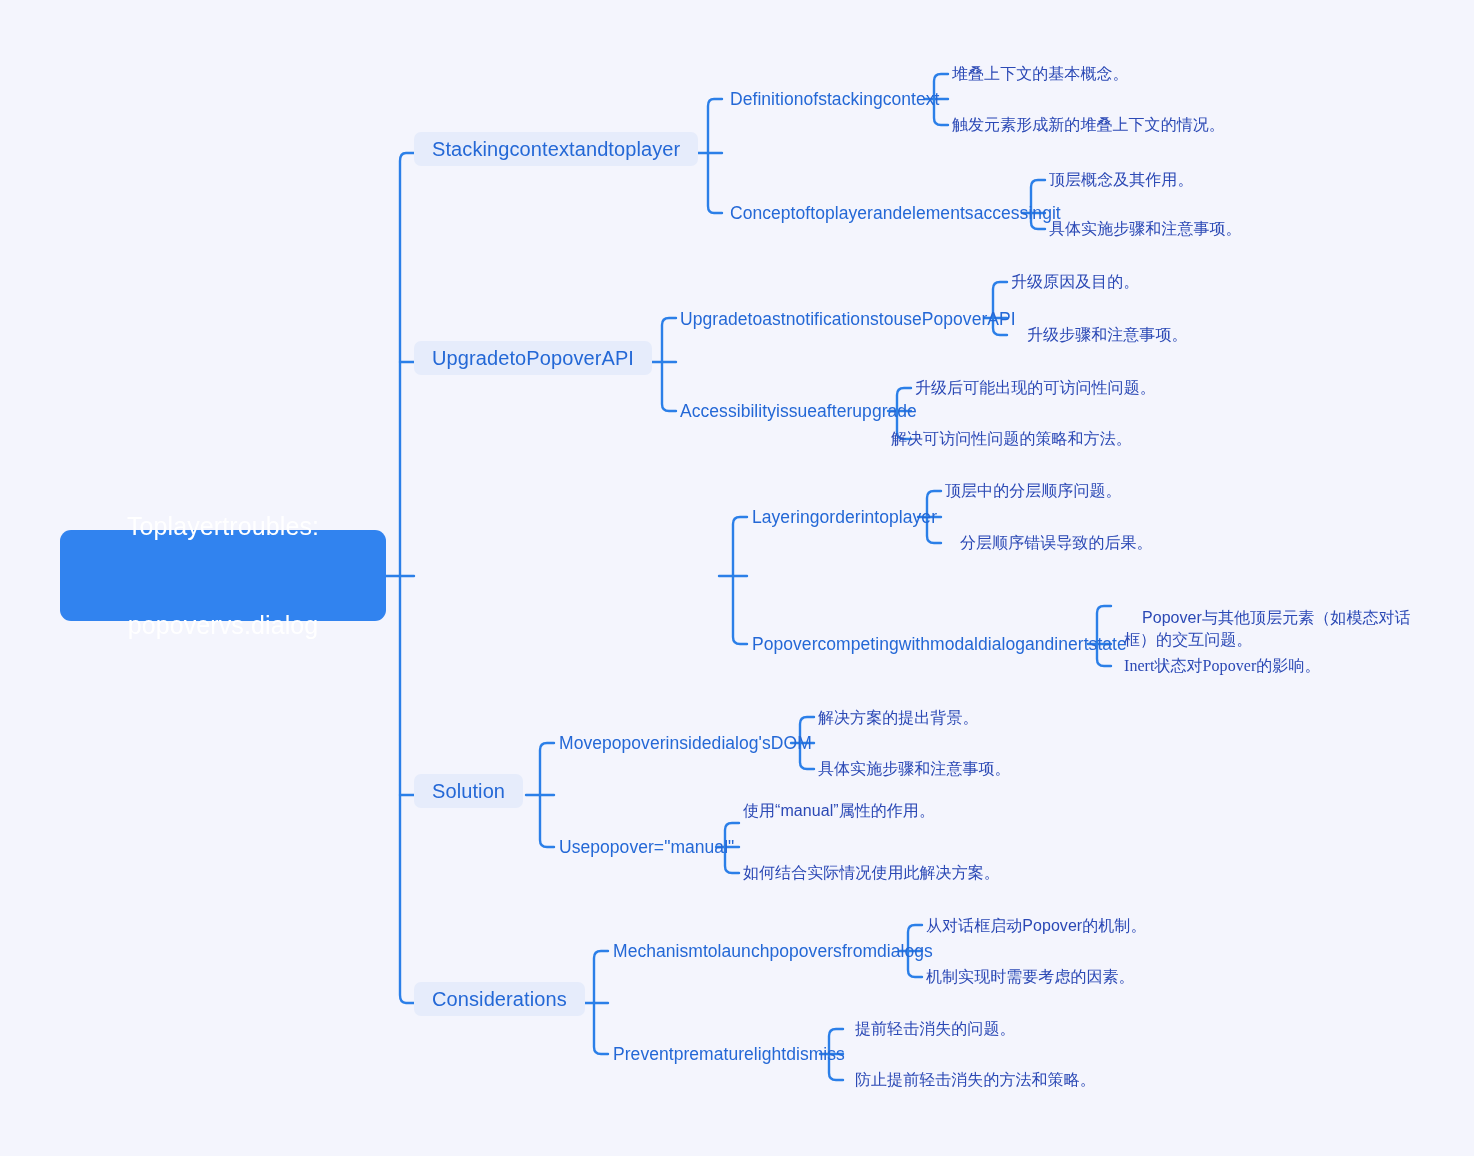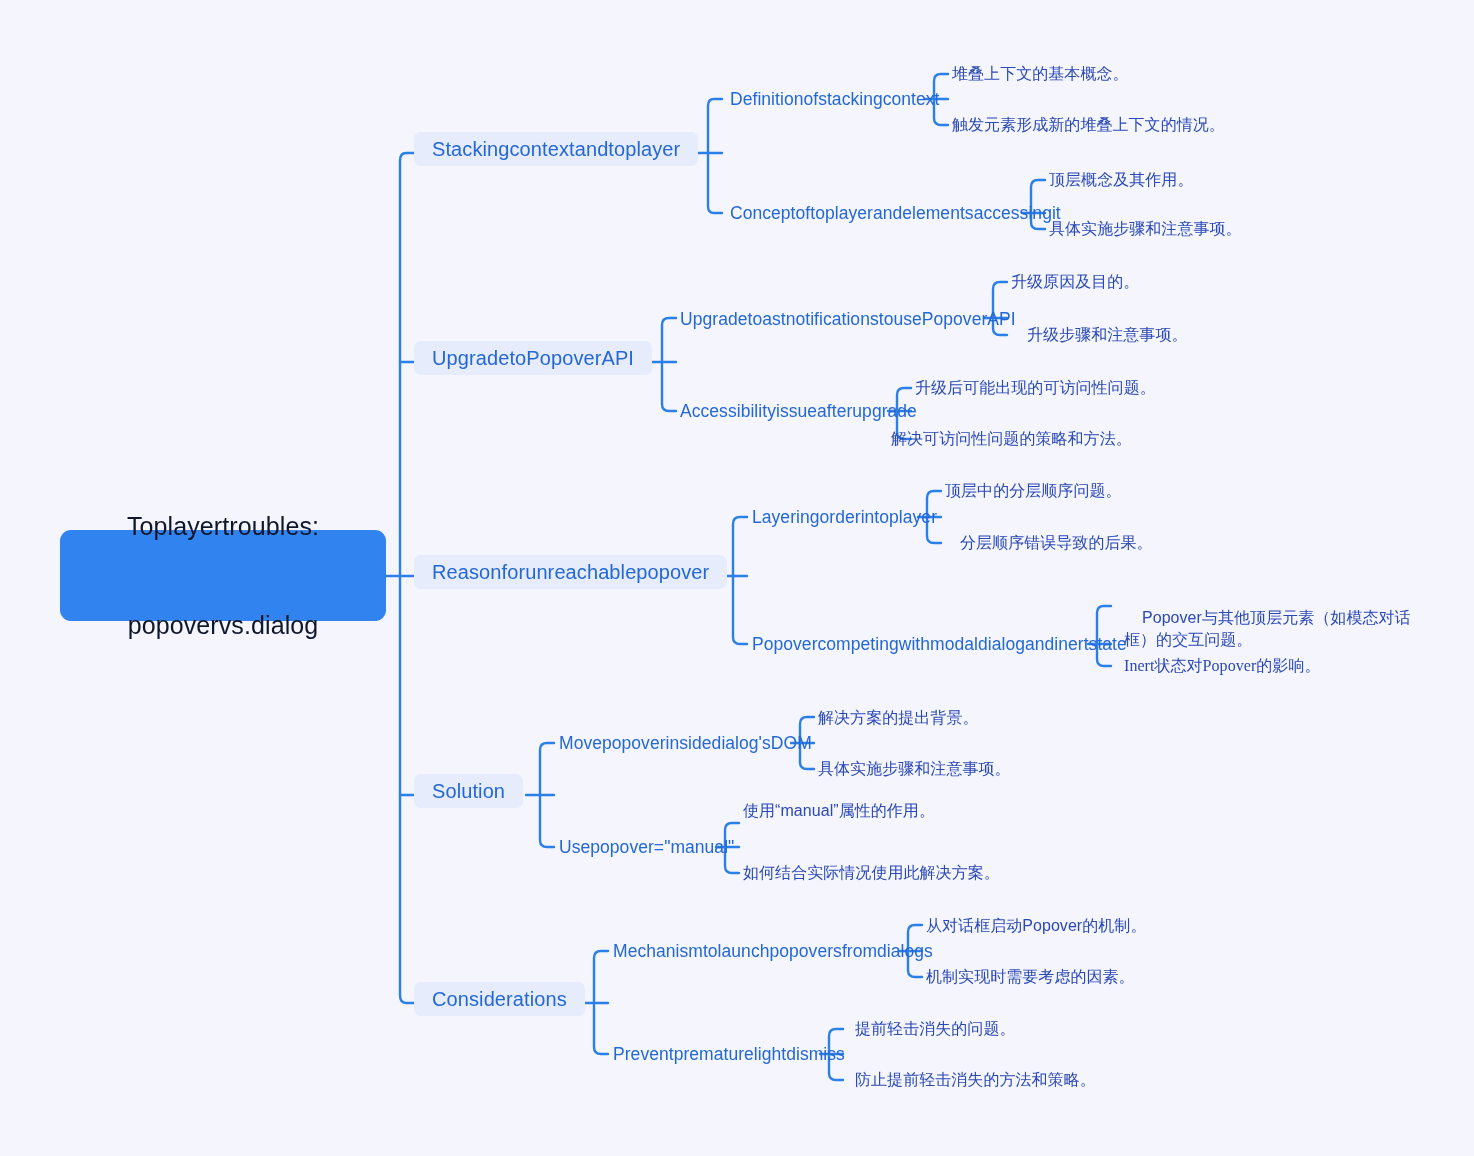--- a/index.html
+++ b/index.html
@@ -36,21 +36,21 @@
     white-space: pre;
   }
   
   .root-node {
     left: 60px;
     top: 530px;
     width: 326px;
     height: 91px;
     background: #3183ef;
     border-radius: 11px;
-    color: #0f172a;
+    color: #ffffff;
     font-size: 25px;
     line-height: 33px;
     display: flex;
     align-items: center;
     justify-content: center;
     text-align: center;
     letter-spacing: 0.1px;
   }
   .root-node span { display: block; }
   
@@ -211,23 +211,20 @@
   <div class="node l2-node" style="left:680px; top:399px;">
     <span>Accessibilityissueafterupgrade</span>
   </div>
   <div class="node l3-node one-line" style="left:915px; top:377px;">
     <span>升级后可能出现的可访问性问题。</span>
   </div>
   <div class="node l3-node one-line" style="left:891px; top:428px;">
     <span>解决可访问性问题的策略和方法。</span>
   </div>
 
-  <div class="node l1-node" style="left:414px; top:555px;">
-    <span>Reasonforunreachablepopover</span>
-  </div>
 
   <div class="node l2-node" style="left:752px; top:505px;">
     <span>Layeringorderintoplayer</span>
   </div>
   <div class="node l3-node one-line" style="left:945px; top:480px;">
     <span>顶层中的分层顺序问题。</span>
   </div>
   <div class="node l3-node one-line" style="left:960px; top:532px;">
     <span>分层顺序错误导致的后果。</span>
   </div>

